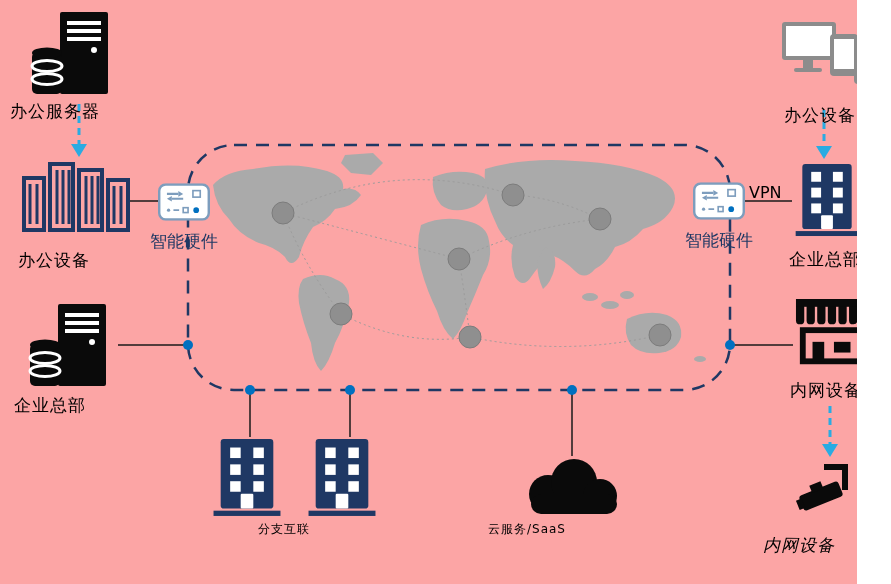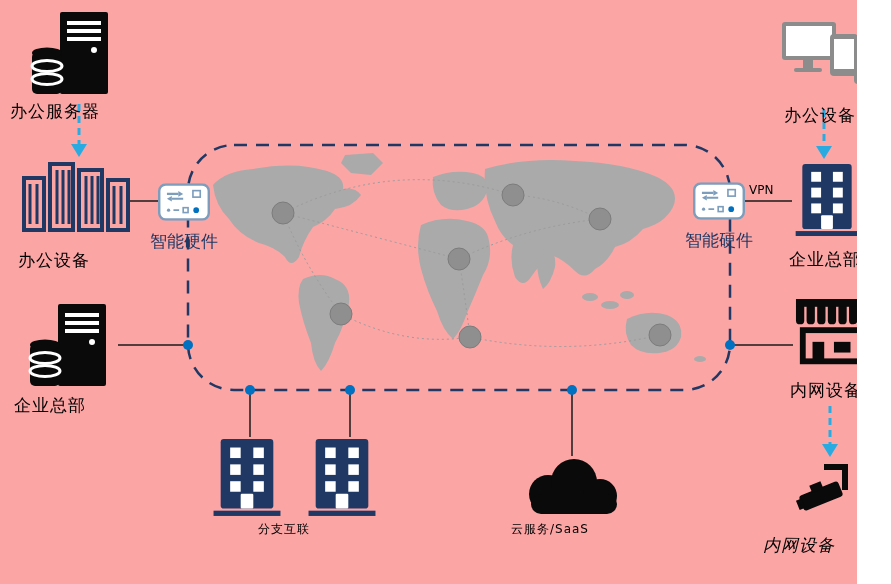--- a/index.html
+++ b/index.html
@@ -5,21 +5,21 @@
   * { margin:0; padding:0; box-sizing:border-box; }
   html,body { background:#fff; }
   body { font-family:"DejaVu Sans","Liberation Sans",sans-serif; }
   .canvas { position:relative; width:857px; height:584px; background:#fca5a5; overflow:hidden; }
   .layer { position:absolute; left:0; top:0; }
   .icon { position:absolute; }
   .icon svg { display:block; width:100%; height:100%; }
   .lbl { position:absolute; color:#000; font-size:17px; letter-spacing:1px; white-space:nowrap; }
   .lbl.big { font-size:12px; }
   .lbl.hw { font-size:17px; color:#1f3864; letter-spacing:0; text-align:center; }
-  .lbl.vpn { font-size:12px; letter-spacing:0; }
+  .lbl.vpn { font-size:16px; letter-spacing:0; }
 </style>
 </head>
 <body>
 
 <div class="canvas">
 
   <svg width="0" height="0" style="position:absolute" aria-hidden="true">
     <defs>
       <symbol id="sym-server" viewBox="0 0 90 88">
         <rect x="30" y="0" width="48" height="82" rx="2" fill="#0a0a0a"></rect>
@@ -258,21 +258,21 @@
       <svg viewBox="0 0 66 58">
         <use href="#sym-camera"></use>
       </svg>
     </div>
 
   <div class="lbl" style="left:10px; top:100px;">办公服务器</div>
   <div class="lbl" style="left:18px; top:249px;">办公设备</div>
   <div class="lbl hw" style="left:146px; top:230px; width:76px;">智能硬件</div>
   <div class="lbl" style="left:14px; top:394px;">企业总部</div>
   <div class="lbl big" style="left:258px; top:521px;">分支互联</div>
-  <div class="lbl big" style="left:511px; top:521px;">云服务/SaaS</div>
+  <div class="lbl big" style="left:488px; top:521px;">云服务/SaaS</div>
   <div class="lbl" style="left:784px; top:104px;">办公设备</div>
   <div class="lbl" style="left:789px; top:248px;">企业总部</div>
   <div class="lbl hw" style="left:681px; top:229px; width:76px;">智能硬件</div>
   <div class="lbl vpn" style="left:749px; top:183px;">VPN</div>
   <div class="lbl" style="left:790px; top:379px;">内网设备</div>
   <div class="lbl" style="left:763px; top:534px;font-style:italic;">内网设备</div>
 
 </div>
 
 </body></html>

